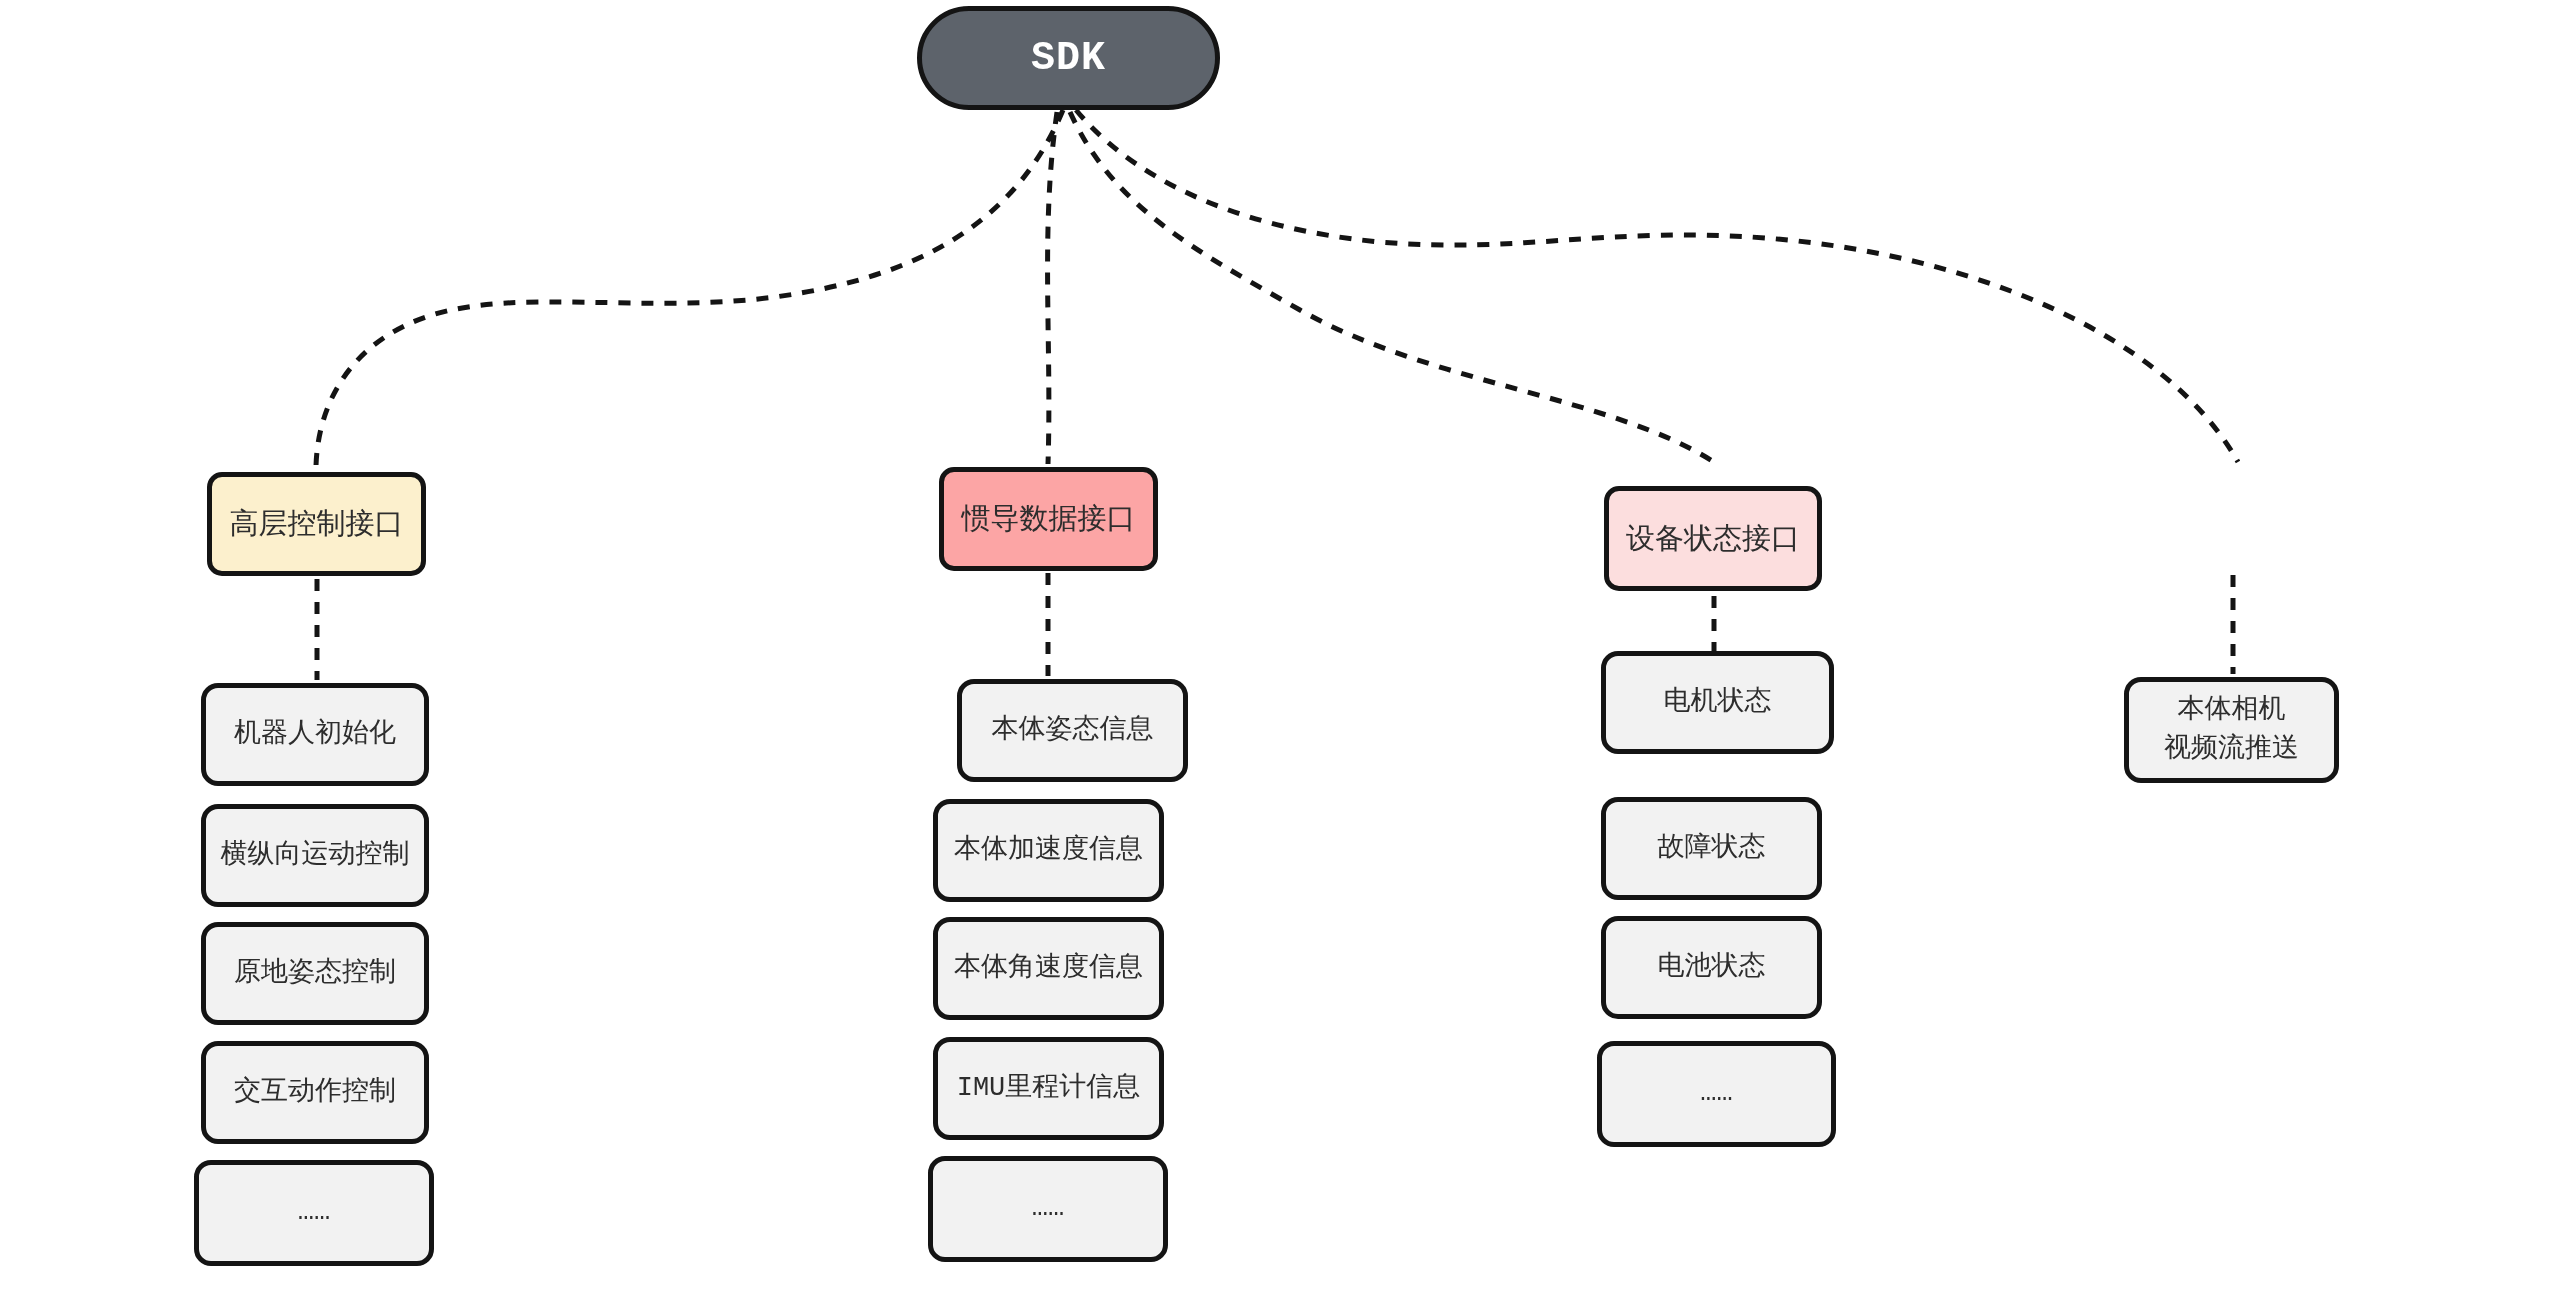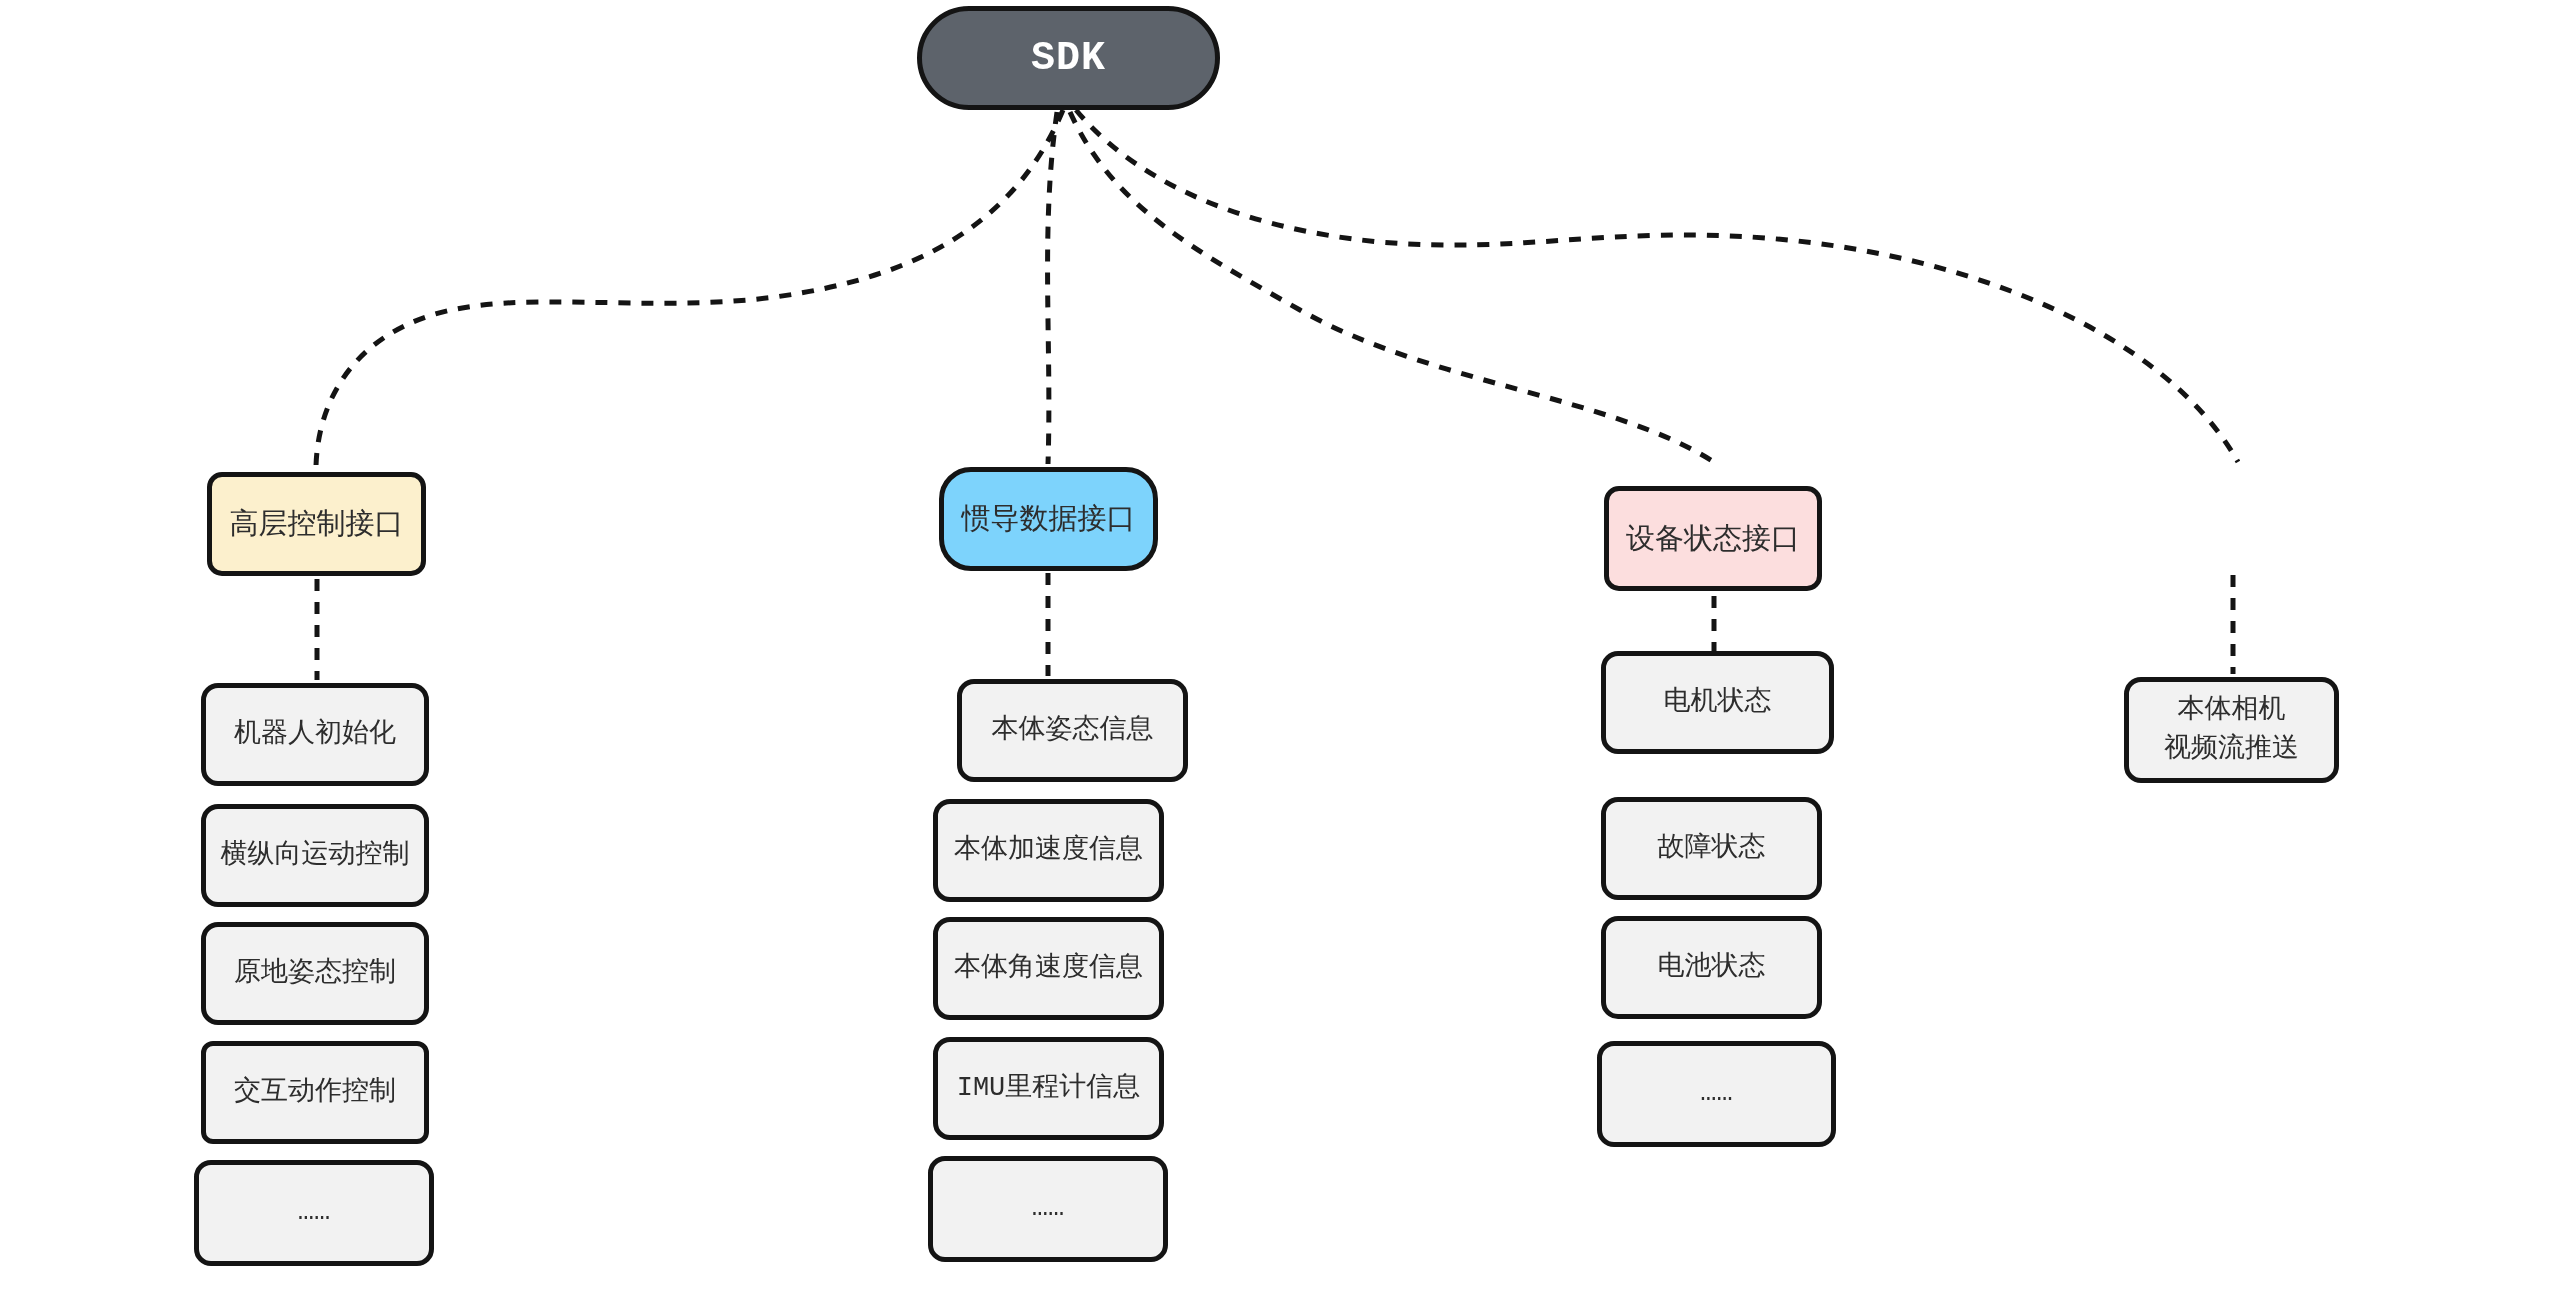--- a/index.html
+++ b/index.html
@@ -20,21 +20,21 @@
     color:#2d2d2d;
     font-family:Liberation Mono, monospace;
   }
   .root{
     background:#5d636b;color:#ffffff;
     border-radius:52px;
     font-size:40px;font-weight:bold;letter-spacing:1px;
   }
   .category{border-radius:15px;font-size:29px;}
   .cat-yellow{background:#fcf0cd;}
-  .cat-green{background:#7dd3fc;border-radius:32px;}
+  .cat-green{background:#fca5a5;}
   .cat-pink{background:#fcdede;margin-top:20px;}
   .cat-dark{background:#5d636b;color:#ffffff;font-weight:bold;}
   .leaf{
     background:#f2f2f2;
     border-radius:17px;
     font-size:27px;
     white-space:pre-line;
     line-height:1.45;
   }
 </style>
@@ -66,21 +66,21 @@
   <div class="node category cat-yellow" style="left:207px;top:472px;width:219px;height:104px;">高层控制接口</div>
 
   <div class="node category cat-green" style="left:939px;top:467px;width:219px;height:104px;">惯导数据接口</div>
 
   <div class="node category cat-pink" style="left:1604px;top:466px;width:218px;height:105px;">设备状态接口</div>
 
 
   <div class="node leaf" style="left:201px;top:683px;width:228px;height:103px;">机器人初始化</div>
   <div class="node leaf" style="left:201px;top:804px;width:228px;height:103px;">横纵向运动控制</div>
   <div class="node leaf" style="left:201px;top:922px;width:228px;height:103px;">原地姿态控制</div>
-  <div class="node leaf" style="left:201px;top:1041px;width:228px;height:103px;border-radius:12px;">交互动作控制</div>
+  <div class="node leaf" style="left:201px;top:1041px;width:228px;height:103px;">交互动作控制</div>
   <div class="node leaf" style="left:194px;top:1160px;width:240px;height:106px;">……</div>
 
   <div class="node leaf" style="left:933px;top:679px;width:231px;height:103px;margin-left:24px;">本体姿态信息</div>
   <div class="node leaf" style="left:933px;top:799px;width:231px;height:103px;">本体加速度信息</div>
   <div class="node leaf" style="left:933px;top:917px;width:231px;height:103px;">本体角速度信息</div>
   <div class="node leaf" style="left:933px;top:1037px;width:231px;height:103px;">IMU里程计信息</div>
   <div class="node leaf" style="left:928px;top:1156px;width:240px;height:106px;">……</div>
 
   <div class="node leaf" style="left:1601px;top:651px;width:233px;height:103px;">电机状态</div>
   <div class="node leaf" style="left:1601px;top:797px;width:221px;height:103px;">故障状态</div>

